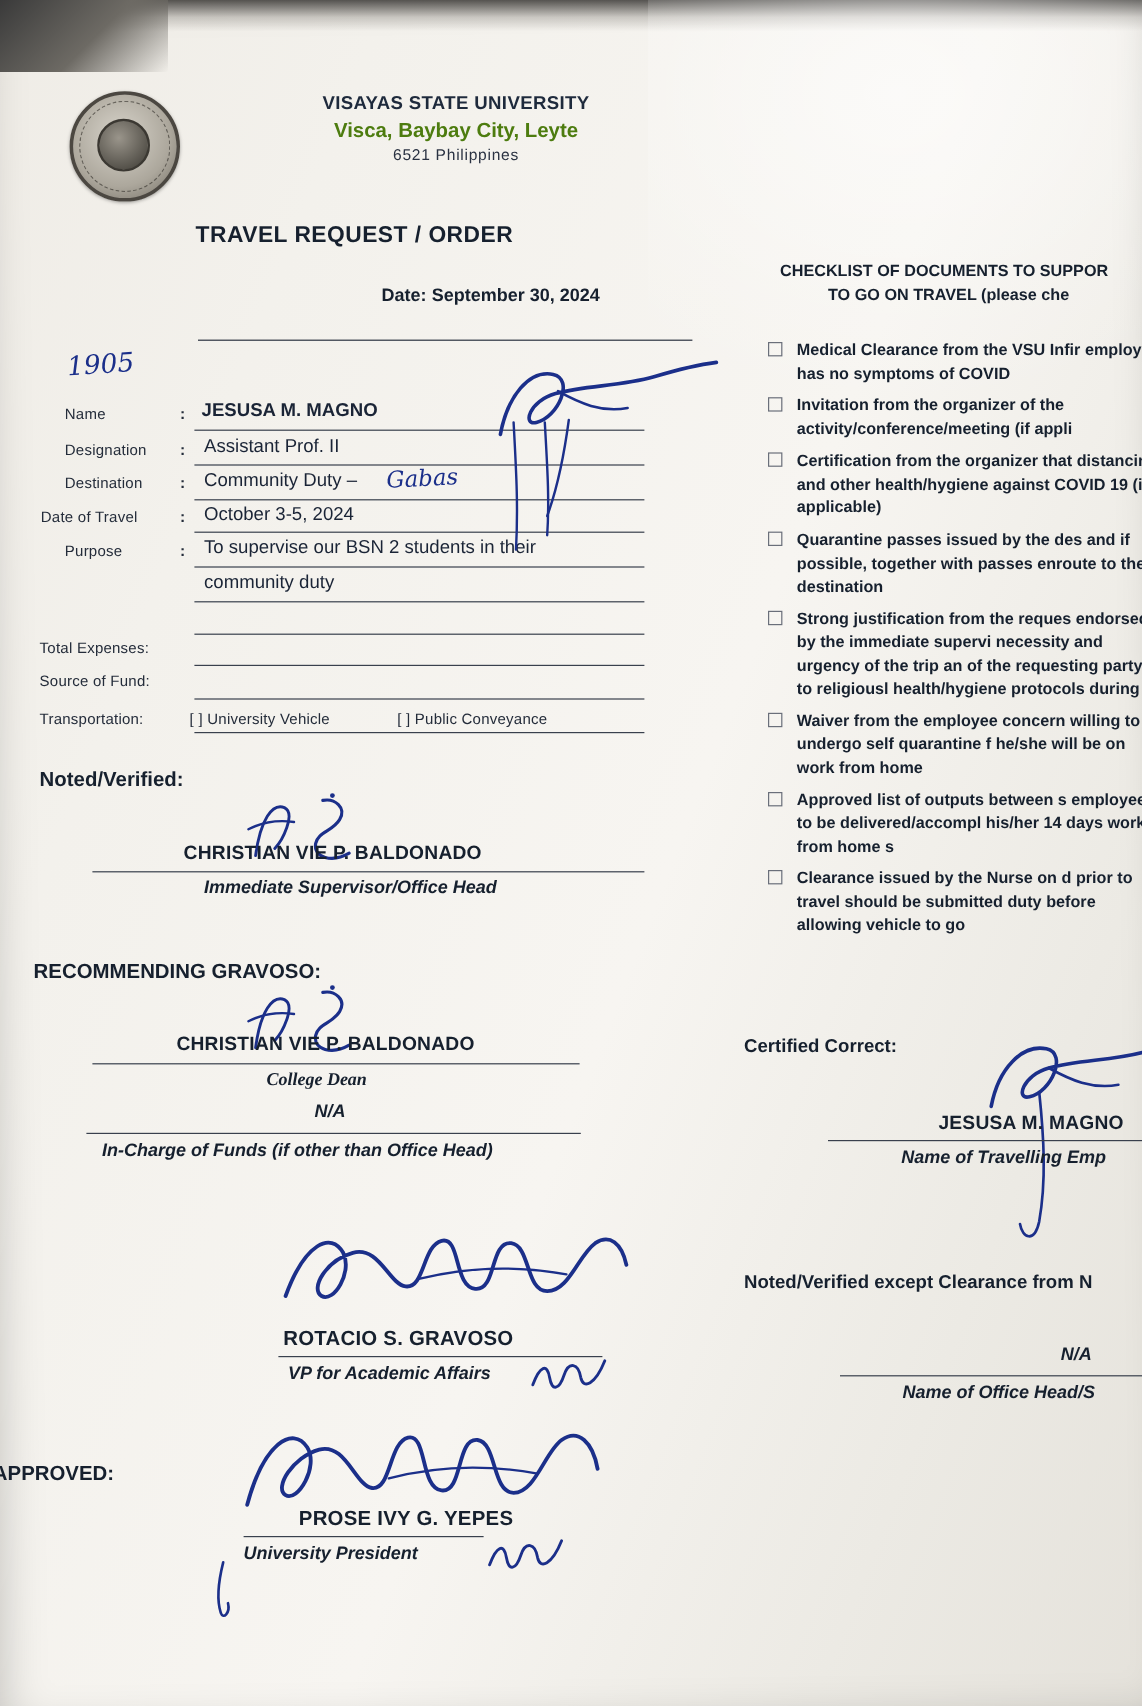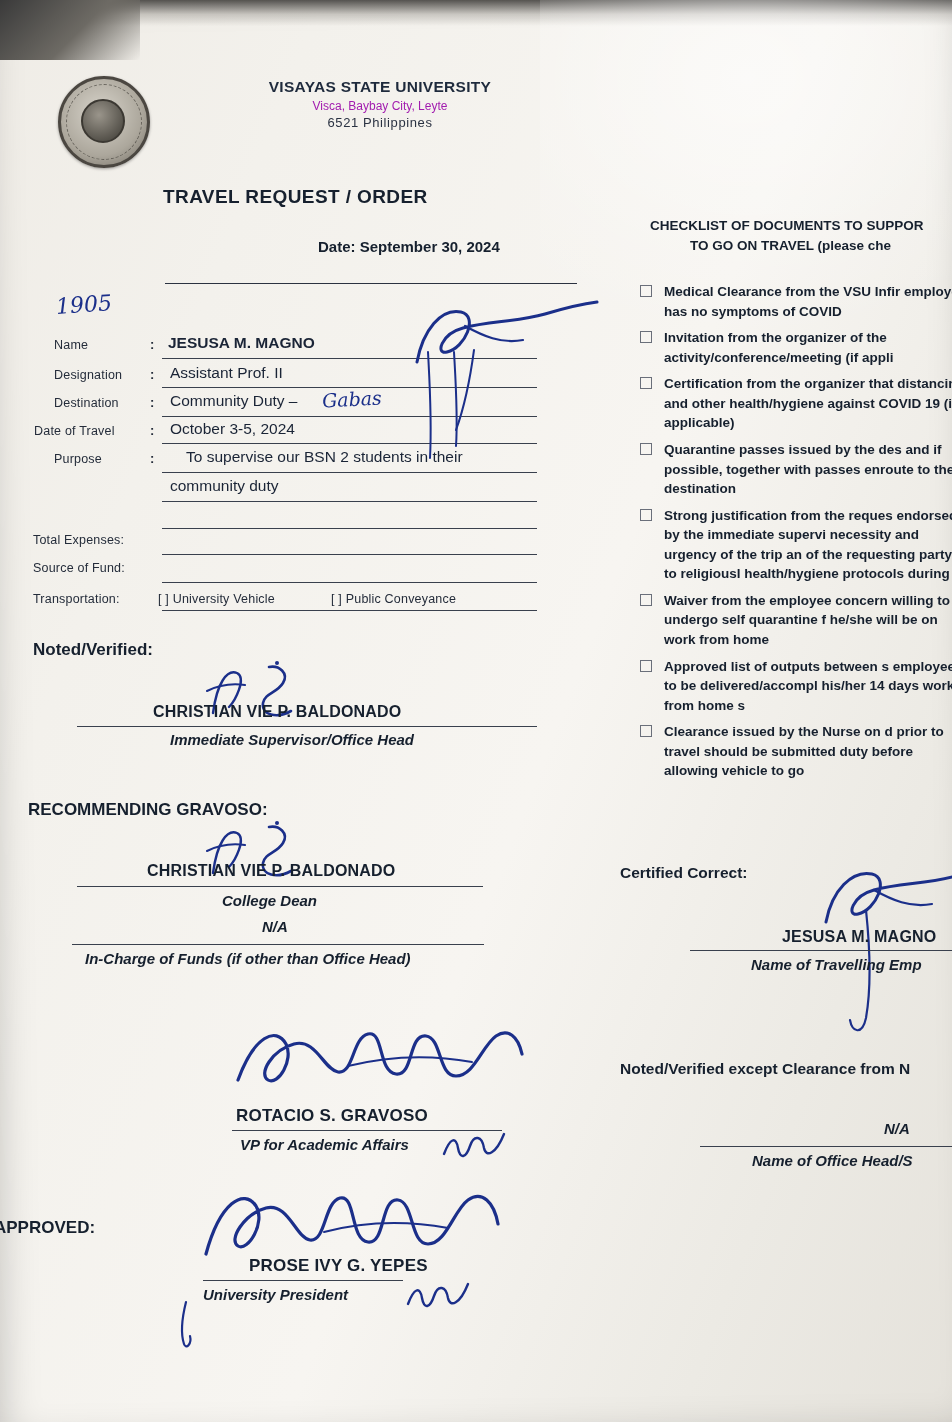--- a/index.html
+++ b/index.html
@@ -84,23 +84,24 @@
     width: 360px;
     text-align: center;
   }
   .univ-name {
     font-weight: bold;
     font-size: 15.5px;
     letter-spacing: 0.3px;
     color: #1e2a3c;
   }
   .univ-line2 {
-    font-size: 12px;
-    color: #a21caf;
+    font-size: 17px;
+    color: #4d7c0f;
     margin-top: 3px;
+    font-weight: bold;
   }
   .univ-line3 {
     font-size: 13px;
     color: #2a3242;
     margin-top: 2px;
     letter-spacing: 0.6px;
   }
   #doc-title {
     position: absolute;
     left: 163px; top: 186px;
@@ -278,21 +279,21 @@
     <div class="ink" style="position:absolute; left:322px; top:388px; font-size:19px; font-style:italic; transform:rotate(-3deg);">Gabas</div>
     <div class="frule" style="left:162px; top:416px; width:375px;"></div>
 
     <div class="flabel" style="left:34px; top:424px;">Date of Travel</div>
     <div class="fcolon" style="left:150px; top:423px;">:</div>
     <div class="fvalue" style="left:170px; top:420px;">October 3-5, 2024</div>
     <div class="frule" style="left:162px; top:443px; width:375px;"></div>
 
     <div class="flabel" style="left:54px; top:452px;">Purpose</div>
     <div class="fcolon" style="left:150px; top:451px;">:</div>
-    <div class="fvalue" style="left:170px; top:448px;margin-left:16px;">To supervise our BSN 2 students in their</div>
+    <div class="fvalue" style="left:170px; top:448px;">To supervise our BSN 2 students in their</div>
     <div class="fvalue" style="left:170px; top:477px;">community duty</div>
     <div class="frule" style="left:162px; top:472px; width:375px;"></div>
     <div class="frule" style="left:162px; top:501px; width:375px;"></div>
     <div class="frule" style="left:162px; top:528px; width:375px;"></div>
 
     <div class="flabel" style="left:33px; top:533px;">Total Expenses:</div>
     <div class="frule" style="left:162px; top:554px; width:375px;"></div>
 
     <div class="flabel" style="left:33px; top:561px;">Source of Fund:</div>
     <div class="frule" style="left:162px; top:582px; width:375px;"></div>
@@ -325,21 +326,21 @@
 
     <div class="section-head" style="left:28px; top:800px;">RECOMMENDING GRAVOSO:</div>
     <svg class="hw scribble" style="left:205px; top:815px;" width="130" height="70" viewBox="0 0 130 70">
       <path d="M8,58 C12,28 22,14 32,18 C42,23 30,46 24,52" fill="none" stroke="#1b2f8a" stroke-width="2.4" stroke-linecap="round"></path>
       <path d="M2,36 C14,30 26,28 40,30" fill="none" stroke="#1b2f8a" stroke-width="2" stroke-linecap="round"></path>
       <path d="M64,12 C74,10 84,18 78,28 C72,38 60,38 58,48 C56,60 72,64 86,56" fill="none" stroke="#1b2f8a" stroke-width="2.6" stroke-linecap="round"></path>
       <circle cx="72" cy="8" r="2" fill="#1b2f8a"></circle>
     </svg>
     <div class="sig-name" style="left:147px; top:862px;">CHRISTIAN VIE P. BALDONADO</div>
     <div class="sig-rule" style="left:77px; top:886px; width:406px;"></div>
-    <div class="sig-role" style="left:222px; top:892px;">College Dean</div>
+    <div class="sig-role" style="left:222px; top:892px;font-family:Liberation Serif, serif;">College Dean</div>
 
     <div class="na" style="left:262px; top:918px;">N/A</div>
     <div class="sig-rule" style="left:72px; top:944px; width:412px;"></div>
     <div class="sig-role" style="left:85px; top:950px;">In-Charge of Funds (if other than Office Head)</div>
 
     <svg class="hw scribble" style="left:228px; top:1010px;" width="300" height="100" viewBox="0 0 300 100">
       <path d="M10,70 C26,26 48,16 58,34 C66,50 50,76 40,70 C30,64 44,40 66,34 C88,28 96,60 110,62 C126,64 124,28 140,24 C156,20 150,62 168,64 C186,66 180,24 198,26 C214,28 210,66 228,66 C246,66 254,36 268,26 C280,18 290,26 294,44" fill="none" stroke="#1b2f8a" stroke-width="3.2" stroke-linecap="round"></path>
       <path d="M120,56 C160,46 200,44 244,52" fill="none" stroke="#1b2f8a" stroke-width="2" stroke-linecap="round"></path>
     </svg>
     <div class="sig-name" style="left:236px; top:1106px; font-size:17px;">ROTACIO S. GRAVOSO</div>

